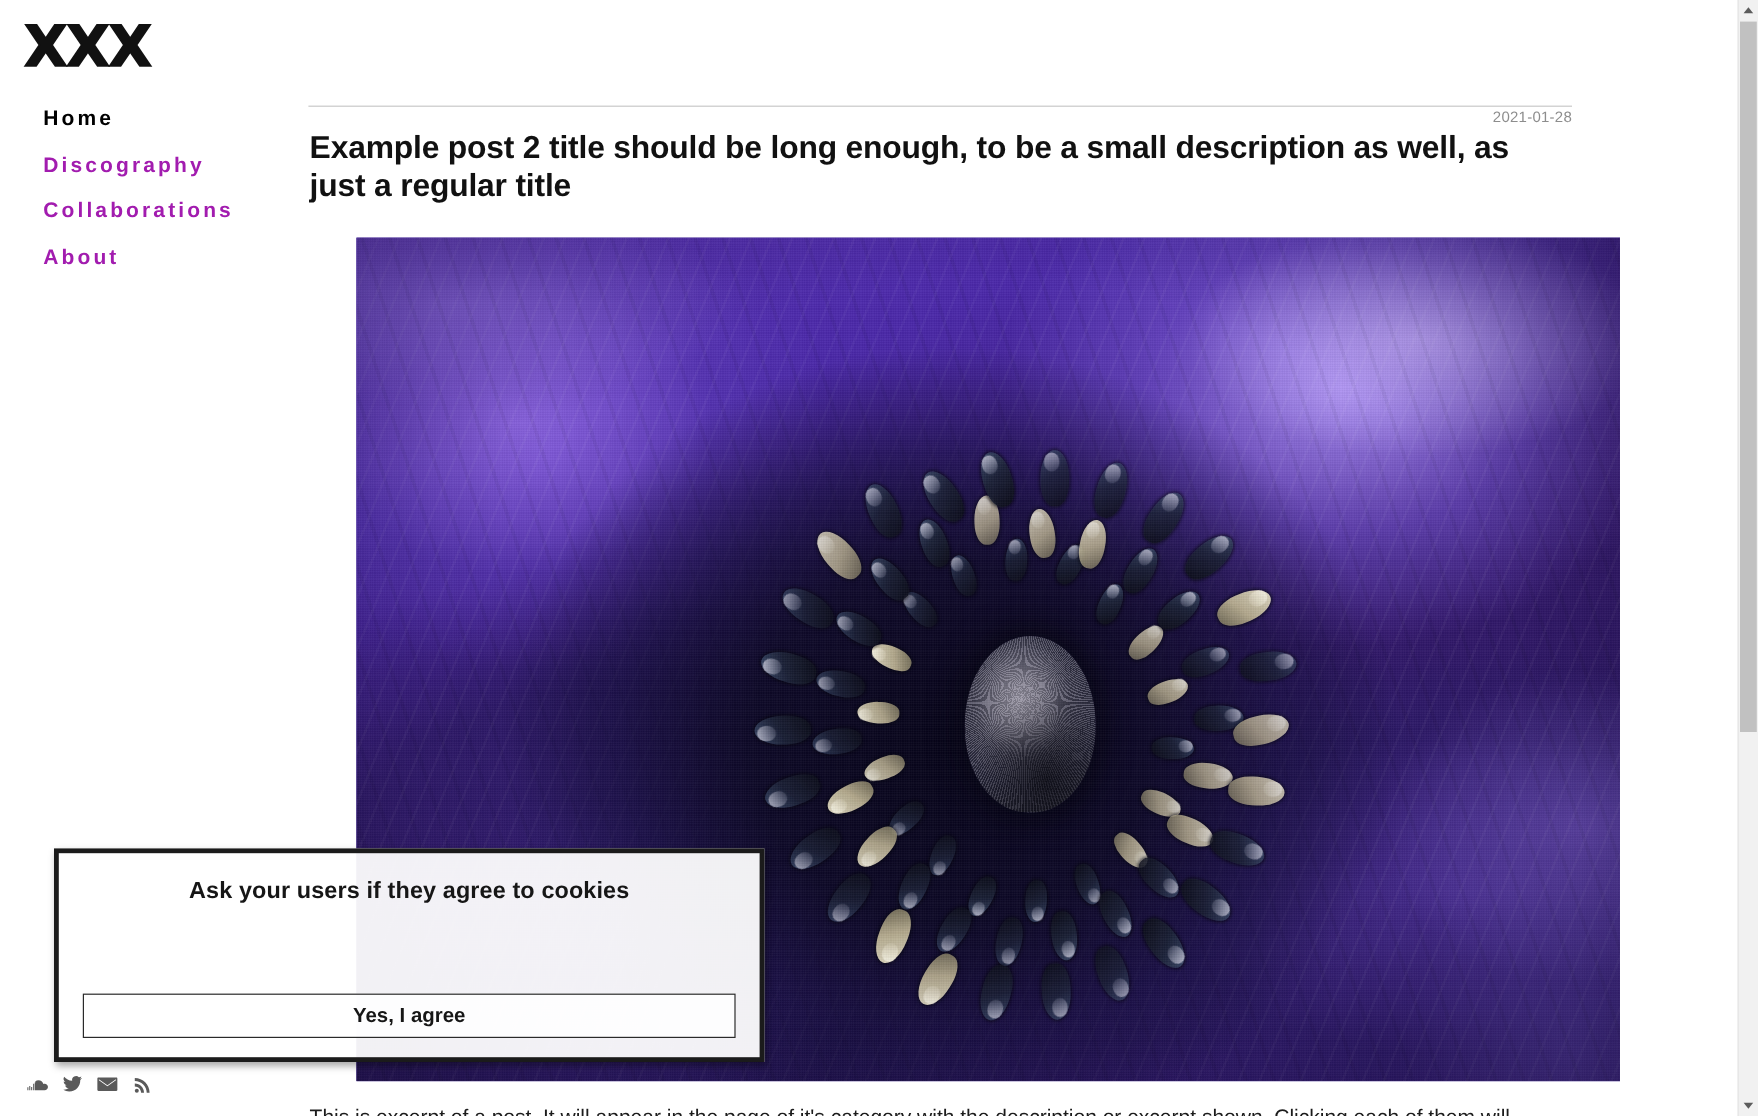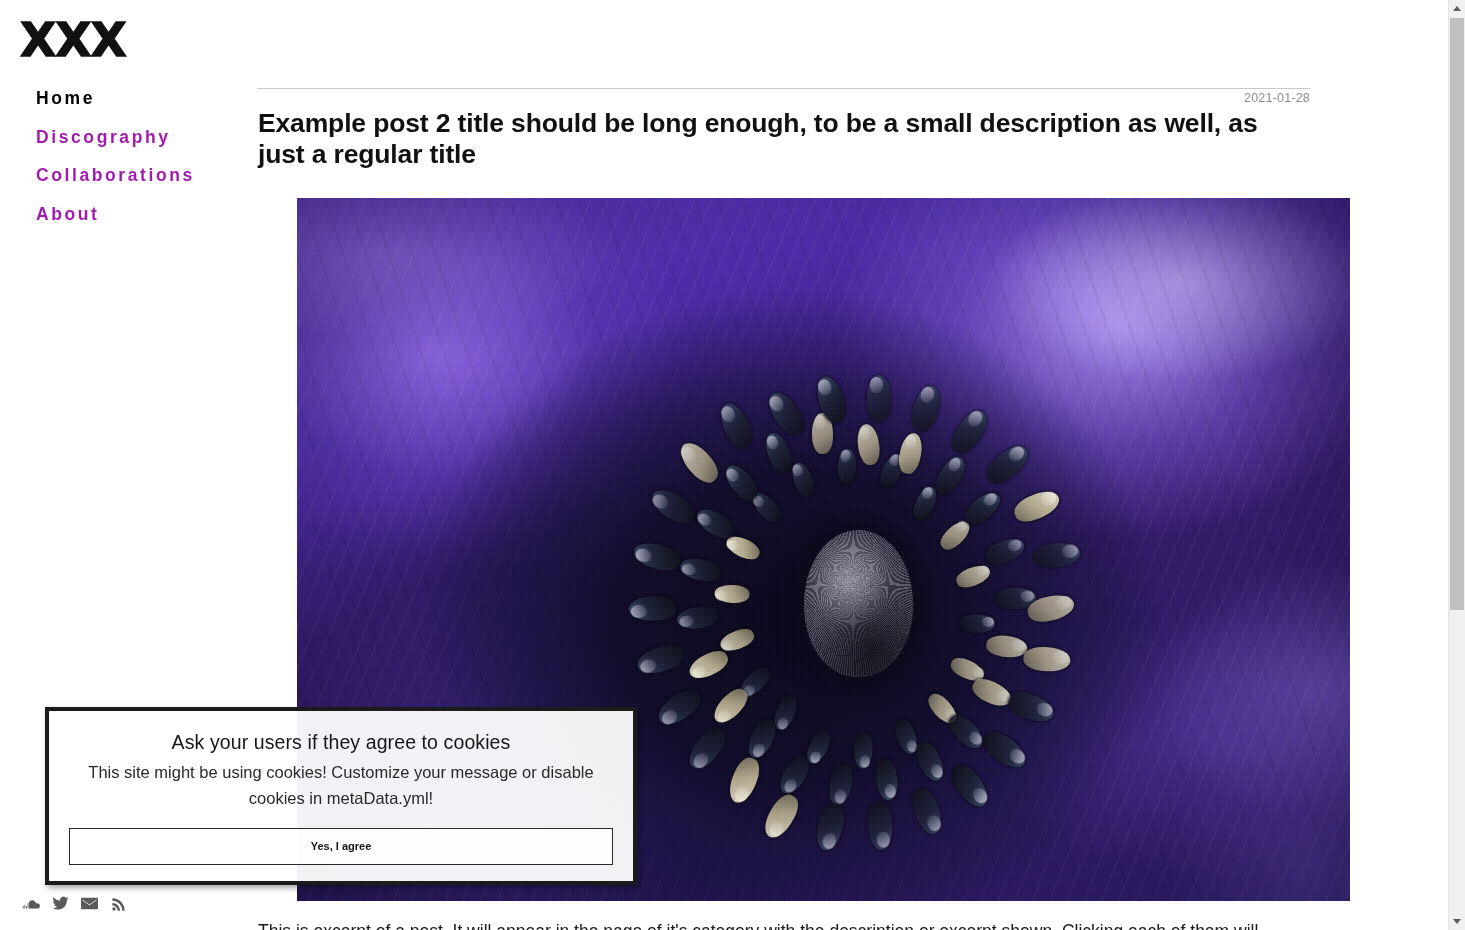--- a/index.html
+++ b/index.html
@@ -224,21 +224,21 @@
     background: rgba(255,255,255,0.94);
     border: 4px solid #1b1b1b;
     box-shadow: 2px 3px 6px rgba(0,0,0,0.35);
     z-index: 50;
   }
   #cookie-title {
     margin: 0;
     padding: 20px 20px 0 20px;
     text-align: center;
     font-size: 19.5px;
-    font-weight: 400;
+    font-weight: 700;
     color: #161616;
     letter-spacing: 0.1px;
   }
   #cookie-text {
     margin: 6px 0 0 0;
     padding: 0 22px;
     text-align: center;
     font-size: 16.5px;
     line-height: 1.55;
     color: #2a2a2a;
@@ -251,21 +251,21 @@
     justify-content: center;
     gap: 10px;
     padding: 0 20px;
   }
   .cookie-btn {
     flex: 1 1 0;
     height: 37px;
     background: rgba(255,255,255,0.85);
     border: 1px solid #2a2a2a;
     font-family: "Liberation Sans", sans-serif;
-    font-size: 11px;
+    font-size: 17px;
     font-weight: 700;
     color: #161616;
     cursor: pointer;
     text-align: center;
     line-height: 35px;
     padding: 0;
   }
 
   
   #scrollbar {
@@ -432,21 +432,20 @@
         <div class="layer lay-grain"></div>
         <div class="layer lay-vig"></div>
       </figure>
 
       <p id="post-excerpt">This is excerpt of a post. It will appear in the page of it's category with the description or excerpt shown. Clicking each of them will redirect</p>
     </article>
   </main>
 
   <section id="cookie-banner">
     <h2 id="cookie-title">Ask your users if they agree to cookies</h2>
-    <p id="cookie-text">This site might be using cookies! Customize your message or disable cookies in metaData.yml!</p>
     <div id="cookie-actions">
       <button class="cookie-btn">Yes, I agree</button>
     </div>
   </section>
 
   <div id="scrollbar">
     <div id="sb-up">
       <span class="sb-arrow up"></span>
     </div>
     <div id="sb-thumb"></div>

